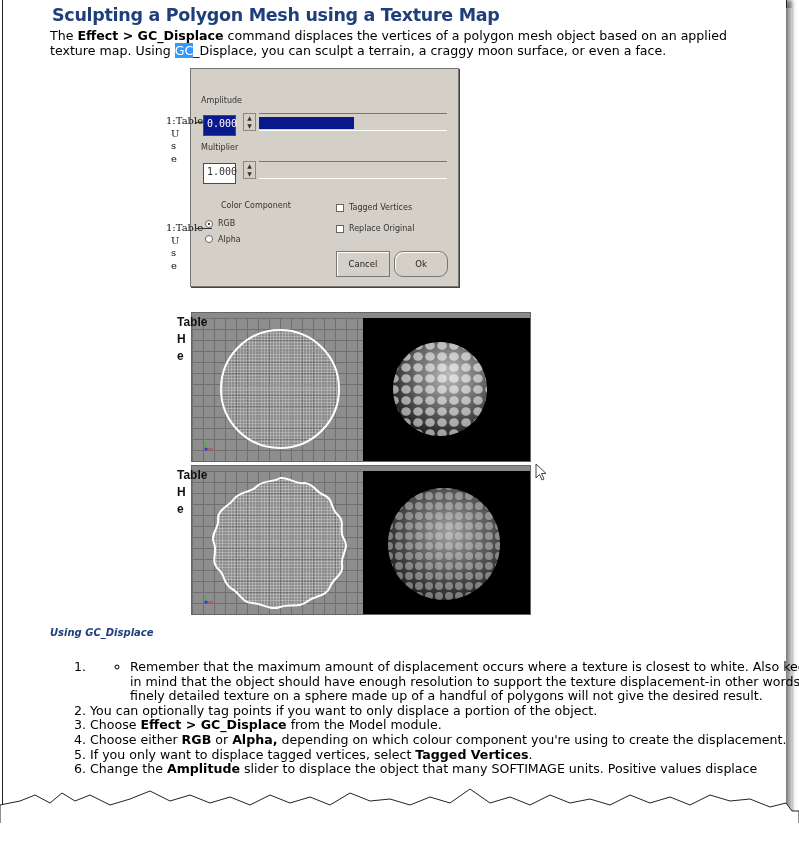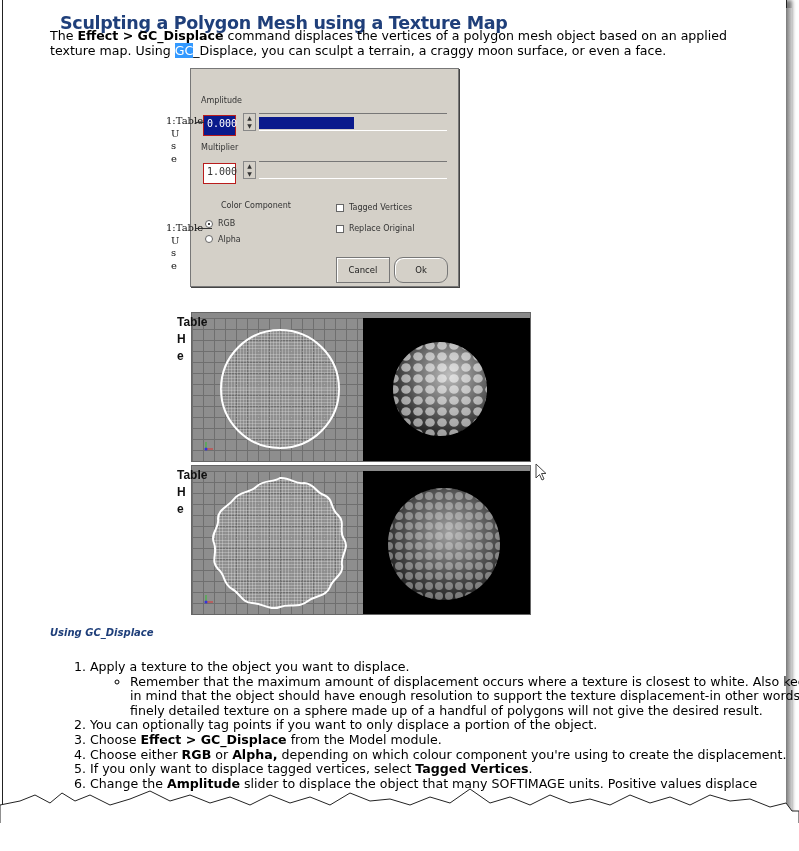--- a/index.html
+++ b/index.html
@@ -3,21 +3,21 @@
 <meta charset="utf-8">
 <style>
   html, body { margin:0; padding:0; }
   body { width:799px; height:851px; background:#ffffff; position:relative; overflow:hidden;
          font-family:"DejaVu Sans", sans-serif; color:#000; }
   .page { position:absolute; left:2px; top:0; width:783px; height:820px; background:#fff;
           border-left:1px solid #222; border-right:1px solid #222; box-shadow:5px 0 4px #777; }
   .shadow-right { position:absolute; left:786px; top:8px; width:6px; height:810px;
                   background:linear-gradient(to right,#7a7a7a,#cfcfcf); }
   .torn { position:absolute; left:0; top:783px; width:799px; height:68px; }
-  h1 { position:absolute; left:48px; top:1px; margin:12px; font-size:17.5px; font-weight:bold;
+  h1 { position:absolute; left:48px; top:1px; margin:4px; font-size:17.5px; font-weight:bold;
        color:#1f3f7a; font-family:"DejaVu Sans", sans-serif; letter-spacing:-0.3px; }
   .intro { position:absolute; left:50px; top:29px; width:725px; font-size:12.6px; line-height:14.5px; margin:0; }
   .hl { background:#3399ff; color:#fff; }
   b { font-weight:bold; }
 
   
   .dialog { position:absolute; left:190px; top:68px; width:267px; height:217px; background:#d4d0c8;
             border:1px solid #777; box-shadow:1px 1px 0 #444; font-size:8px; color:#333; }
   .dlg-title { height:12px; background:#0a1a8c; color:#dcdcff; font-size:8px; line-height:12px; padding-left:6px; margin:1px; }
   .lbl { position:absolute; font-size:8px; color:#333; }
@@ -25,21 +25,21 @@
               font-family:"DejaVu Sans Mono", monospace; font-size:10px; line-height:15px; padding-left:3px; box-sizing:border-box; }
   .numfield.sel { background:#0a1a8c; color:#fff; }
   .spin { position:absolute; width:13px; height:18px; background:#d4d0c8; border:1px solid #888; box-sizing:border-box;
           font-size:6px; line-height:8px; text-align:center; }
   .track { position:absolute; height:18px; border-top:1px solid #777; border-bottom:1px solid #fff; background:#d4d0c8; box-sizing:border-box; }
   .fill { position:absolute; left:0; top:3px; height:12px; background:#0a1a8c; }
   .radio { position:absolute; width:8px; height:8px; border-radius:50%; background:#fff; border:1px solid #666; box-sizing:border-box; }
   .radio.on::after { content:""; position:absolute; left:2px; top:2px; width:2px; height:2px; background:#000; border-radius:50%; }
   .check { position:absolute; width:8px; height:8px; background:#fff; border:1px solid #666; box-sizing:border-box; }
   .btn { position:absolute; width:52px; height:24px; background:#d4d0c8; border:1px solid #777;
-         box-shadow:inset 1px 1px 0 #fff; font-size:8.5px; text-align:center; line-height:24px; color:#222;margin-top:6px; }
+         box-shadow:inset 1px 1px 0 #fff; font-size:8.5px; text-align:center; line-height:24px; color:#222; }
 
   .ann { position:absolute; font-family:"DejaVu Serif", serif; font-size:10px; line-height:12.5px; color:#111; }
   .ann-line { position:absolute; height:1px; background:#333; }
   .annH { position:absolute; font-family:Liberation Sans, sans-serif; font-weight:bold; font-size:12px; line-height:17px; color:#111; }
 
   
   .viewpair { position:absolute; left:191px; width:338px; height:148px; border:1px solid #666; background:#000; }
   .vp-bar { position:absolute; left:0; top:0; width:100%; height:5px; background:#8a8a8a; }
   .vp-left { position:absolute; left:0; top:5px; width:171px; height:143px; background-color:#8e8e8e;
              background-image:linear-gradient(#6f6f6f 1px, transparent 1px), linear-gradient(90deg,#6f6f6f 1px, transparent 1px);
@@ -183,21 +183,21 @@
   <div>e</div>
 </div>
 
 <svg class="cursor" width="14" height="20">
   <path d="M1 1 L1 15 L4.5 11.5 L7 17 L9 16 L6.5 10.5 L11 10.5 Z" fill="#fff" stroke="#444" stroke-width="1"></path>
 </svg>
 
 <h2>Using GC_Displace</h2>
 
 <ol>
-  <li><span>Apply a texture to the object you want to displace.</span>
+  <li>
     <ul class="sub">
         <li>Remember that the maximum amount of displacement occurs where a texture is closest to white. Also keep in mind that the object should have enough resolution to support the texture displacement-in other words, a finely detailed texture on a sphere made up of a handful of polygons will not give the desired result.</li>
       </ul>
   </li>
   <li><span>You can optionally tag points if you want to only displace a portion of the object.</span></li>
   <li><span>Choose </span><b>Effect &gt; GC_Displace</b><span> from the Model module.</span></li>
   <li><span>Choose either </span><b>RGB</b><span> or </span><b>Alpha,</b><span> depending on which colour component you're using to create the displacement.</span></li>
   <li><span>If you only want to displace tagged vertices, select </span><b>Tagged Vertices</b><span>.</span></li>
   <li><span>Change the </span><b>Amplitude</b><span> slider to displace the object that many SOFTIMAGE units. Positive values displace</span></li>
 </ol>

